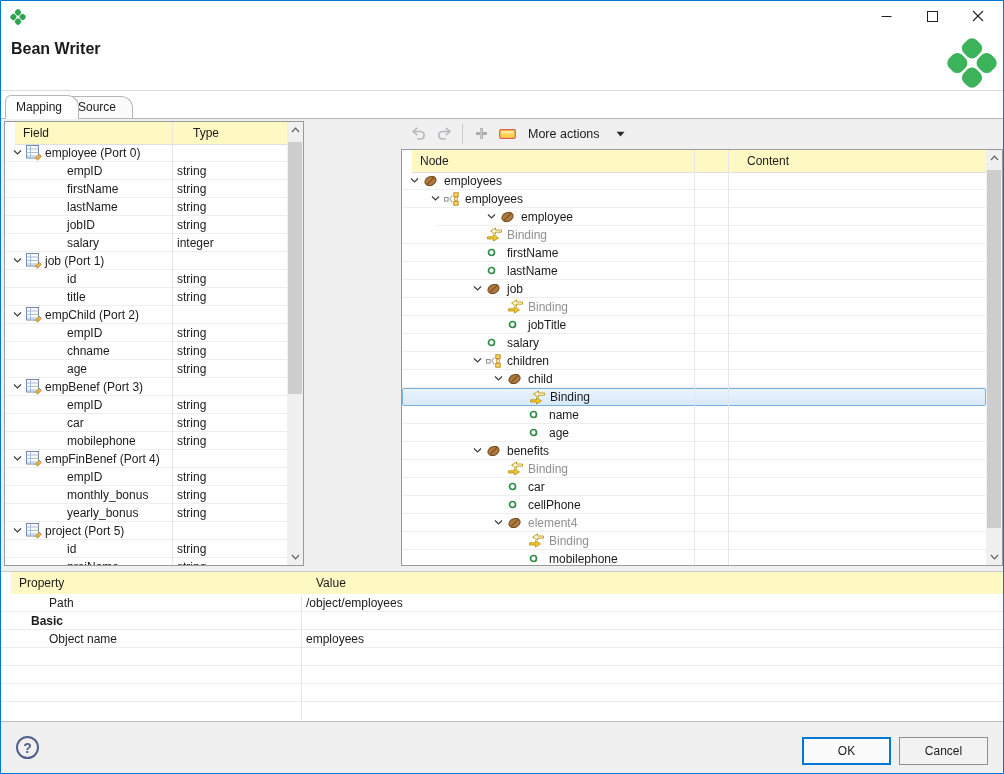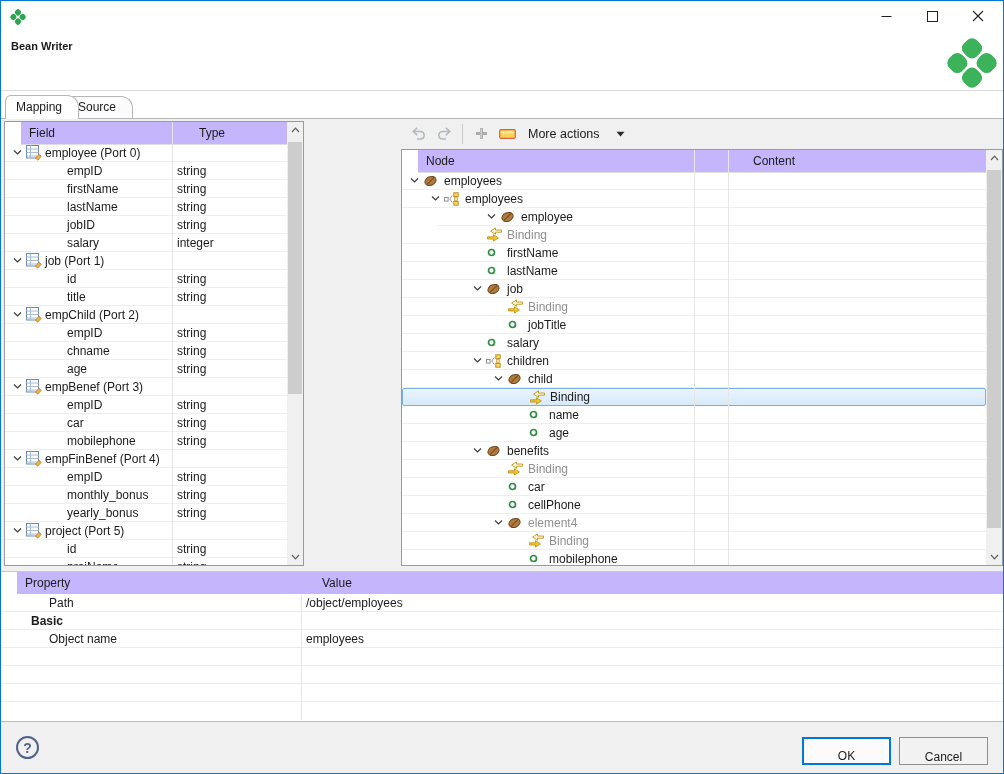--- a/index.html
+++ b/index.html
@@ -3,33 +3,33 @@
 <meta charset="utf-8">
 <style>
   html,body{margin:0;padding:0;background:#c8c8c8;}
   .window{position:relative;width:1004px;height:774px;box-sizing:border-box;border:1px solid #0277d4;
     background:#fff;font-family:"Liberation Sans",sans-serif;font-size:12px;color:#1b1b1b;overflow:hidden;cursor:default;}
   svg{display:block}
   
   .tb-icon{position:absolute;left:8px;top:7px;width:18px;height:18px}
   .winbtn{position:absolute;top:0;height:30px;width:46px;display:flex;align-items:center;justify-content:center}
   .winbtn.min{left:862px}.winbtn.max{left:908px}.winbtn.close{left:954px}
-  .app-title{position:absolute;left:10px;top:39px;font-weight:bold;font-size:11px}
+  .app-title{position:absolute;left:10px;top:39px;font-weight:bold;font-size:16px}
   .logo{position:absolute;left:942px;top:33px;width:58px;height:58px}
   
   .tabline-top{position:absolute;left:0;top:89px;width:100%;height:1px;background:#dcdcdc}
   .tabline-bottom{position:absolute;left:0;top:117px;width:100%;height:1px;background:#b6b6b6;z-index:1}
   .tab{position:absolute;box-sizing:border-box;border:1px solid #b6b6b6;border-bottom:none;
        border-radius:6px 12px 0 0;display:flex;align-items:center;padding:0 16px 2px 10px;background:#fff}
   .tab.sel{left:4px;top:94px;height:24px;z-index:2}
   .tab.unsel{left:66px;top:95px;height:22px;z-index:0;background:#fbfbfb}
   .content-bg{position:absolute;left:0;top:118px;width:100%;height:452px;background:#f0f0f0}
   
   .panel{position:absolute;background:#fff;border:1px solid #9a9a9a;box-sizing:border-box}
-  .phead{position:absolute;left:16px;right:0;top:0;height:22px;border-bottom:1px solid #dedede;background:#c4b5fd;z-index:3}
+  .phead{position:absolute;left:10px;right:0;top:0;height:22px;border-bottom:1px solid #dedede;background:#fef9c3;z-index:3}
   .phead span{position:absolute;top:4px}
   .vline{position:absolute;top:0;bottom:0;width:1px;background:#e6e6e6;z-index:4;pointer-events:none}
   
   .fields-panel{left:3px;top:120px;width:300px;height:445px}
   #field-rows{position:absolute;left:0;top:22px;right:16px;bottom:0;overflow:hidden}
   .frow{position:relative;height:18px;box-sizing:border-box;border-bottom:1px solid #eeeeee;display:flex;align-items:center;padding-left:6px}
   .findent{margin-left:56px}
   .ftype{position:absolute;left:172px}
   .chev,.chevsp{width:15px;height:13px;display:inline-flex;align-items:center;flex:none}
   .ticon{width:19px;display:inline-flex;align-items:center;flex:none}
@@ -55,21 +55,21 @@
   .props-panel{position:absolute;left:0;top:570px;width:100%;height:149px;background:#fff;border-top:1px solid #c9c9c9;box-sizing:border-box}
   #prop-rows{position:absolute;left:0;top:22px;right:0;bottom:0;overflow:hidden}
   .prow{position:relative;height:18px;box-sizing:border-box;border-bottom:1px solid #ececec;display:flex;align-items:center}
   .pgroup{margin-left:30px;font-weight:bold}
   .pitem{margin-left:48px}
   .pvalue{position:absolute;left:305px}
   
   .footer{position:absolute;left:0;top:720px;width:100%;height:52px;box-sizing:border-box;background:#f0f0f0;border-top:1px solid #bcbcbc}
   .help-btn{position:absolute;left:15px;top:14px;width:23px;height:23px;box-sizing:border-box;border:2px solid #51618c;border-radius:50%;
     color:#51618c;font-weight:bold;font-size:14px;display:flex;align-items:center;justify-content:center;background:transparent}
-  .btn{position:absolute;top:15px;width:89px;height:28px;box-sizing:border-box;display:flex;align-items:flex-end;justify-content:center}
+  .btn{position:absolute;top:15px;width:89px;height:28px;box-sizing:border-box;display:flex;align-items:center;justify-content:center}
   .btn-ok{left:801px;background:#fbfbfb;border:2px solid #0277d4}
   .btn-cancel{left:898px;background:#f2f2f2;border:1px solid #8f8f8f}
 </style>
 </head>
 <body>
 
 <div class="window">
 
   <span class="tb-icon">
     <svg width="18" height="18" viewBox="0 0 56 56">

